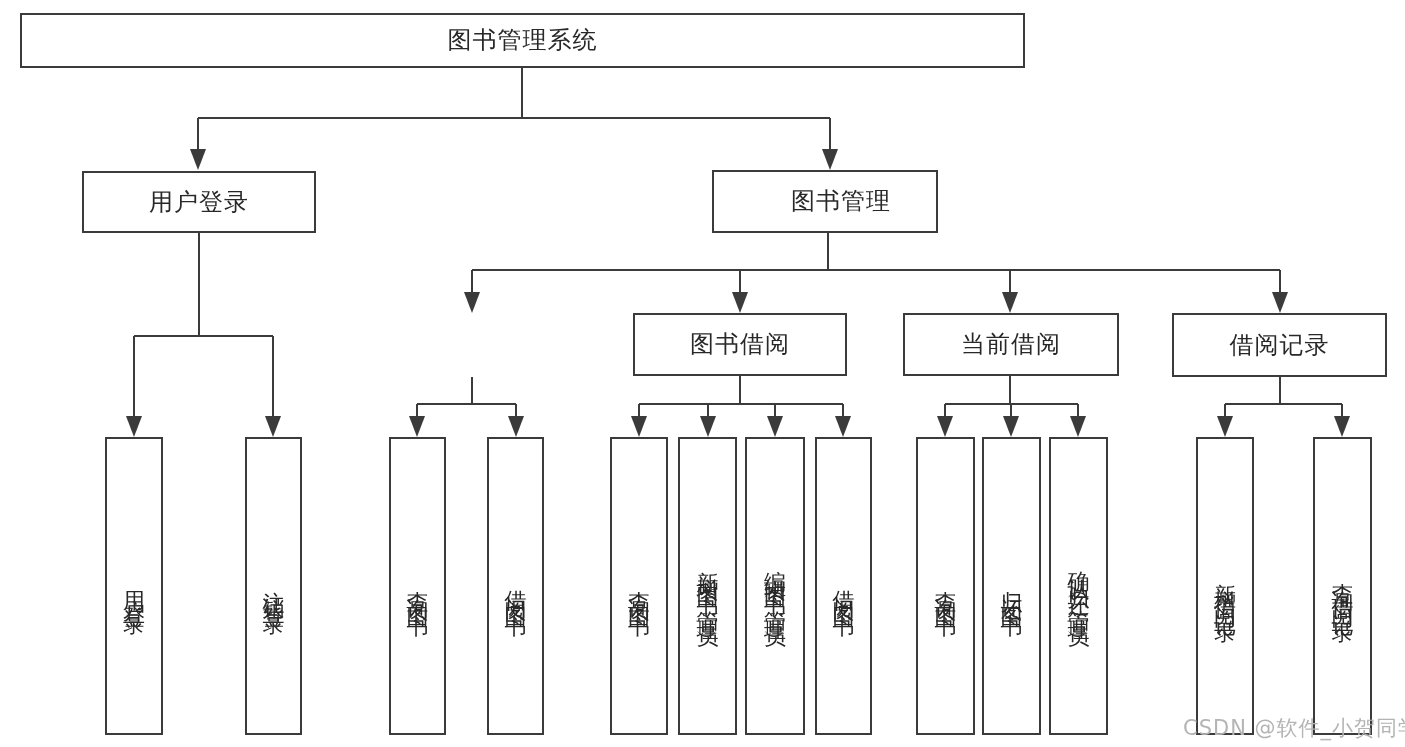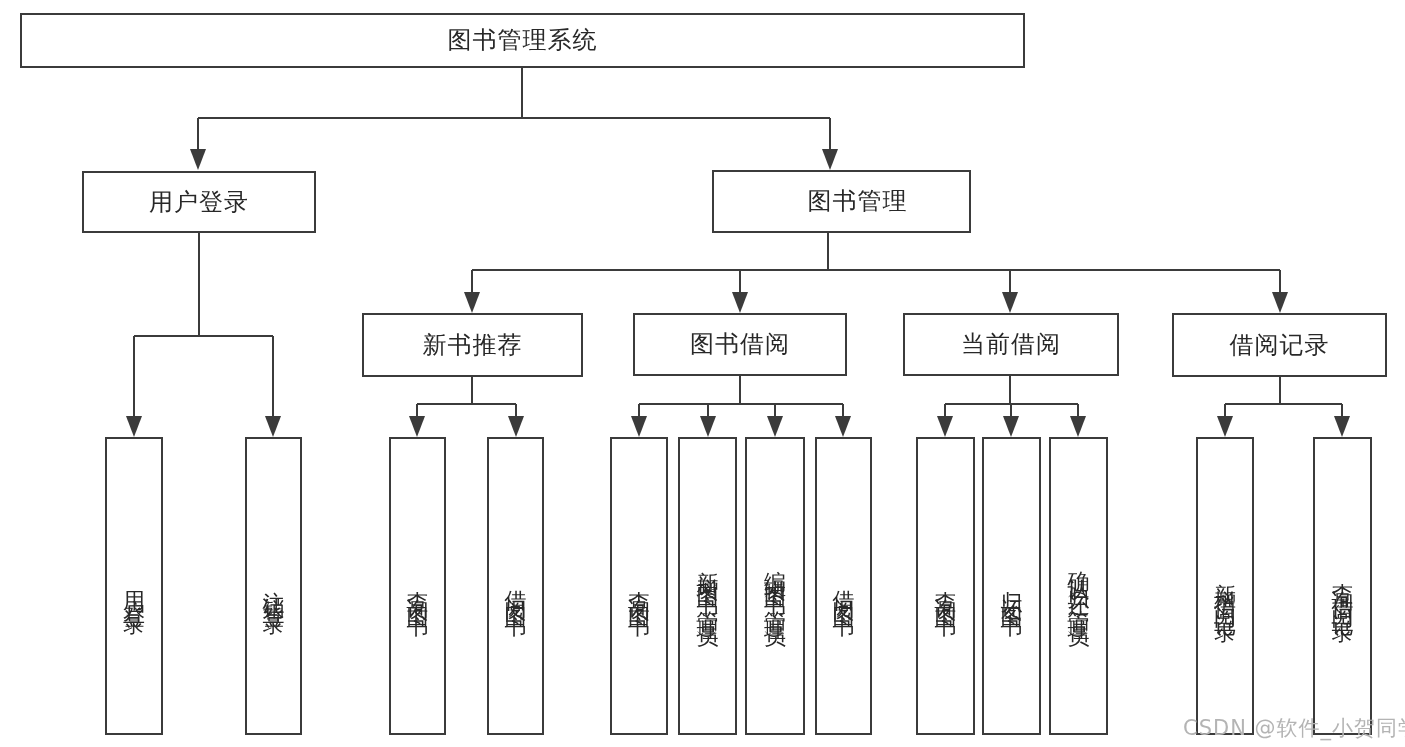--- a/index.html
+++ b/index.html
@@ -118,23 +118,22 @@
       <polygon points="1003,416 1019,416 1011,437"></polygon>
       <polygon points="1070,416 1086,416 1078,437"></polygon>
       <polygon points="1217,416 1233,416 1225,437"></polygon>
       <polygon points="1334,416 1350,416 1342,437"></polygon>
     </g>
   </svg>
 
   <div class="node" style="left:20px; top:13px; width:1005px; height:55px;">图书管理系统</div>
 
   <div class="node" style="left:82px; top:171px; width:234px; height:62px;">用户登录</div>
-  <div class="node" style="left:712px; top:170px; width:259px; height:63px;padding-left:32px;">图书管理</div>
+  <div class="node" style="left:712px; top:170px; width:226px; height:63px;padding-left:32px;">图书管理</div>
 
-  <div class="node" style="left:362px; top:313px; width:221px; height:64px;">新书推荐</div>
   <div class="node" style="left:903px; top:313px; width:216px; height:63px;">当前借阅</div>
   <div class="node" style="left:633px; top:313px; width:214px; height:63px;">图书借阅</div>
   <div class="node" style="left:1172px; top:313px; width:215px; height:64px;">借阅记录</div>
 
   <div class="node vert" style="left:105px; top:437px; width:58px; height:298px;">用户登录</div>
   <div class="node vert" style="left:245px; top:437px; width:57px; height:298px;">注销登录</div>
 
   <div class="node vert" style="left:389px; top:437px; width:57px; height:298px;">查询图书</div>
   <div class="node vert" style="left:487px; top:437px; width:57px; height:298px;">借阅图书</div>
 

